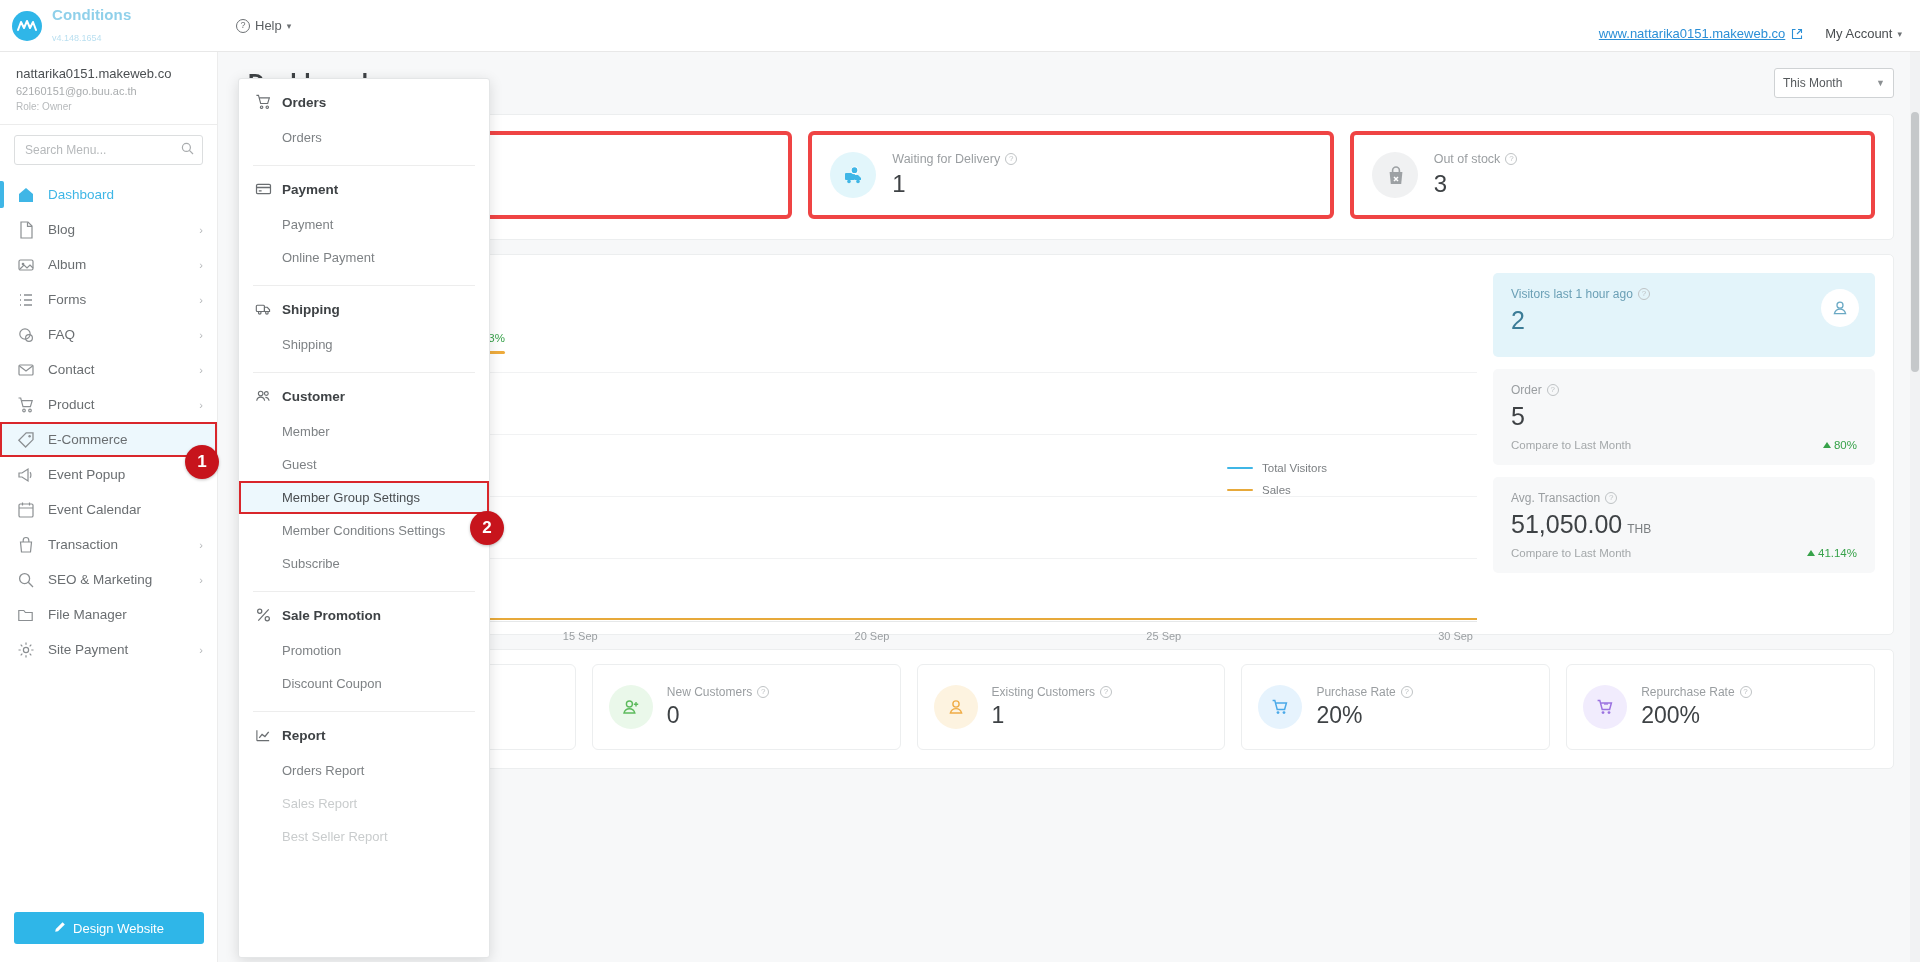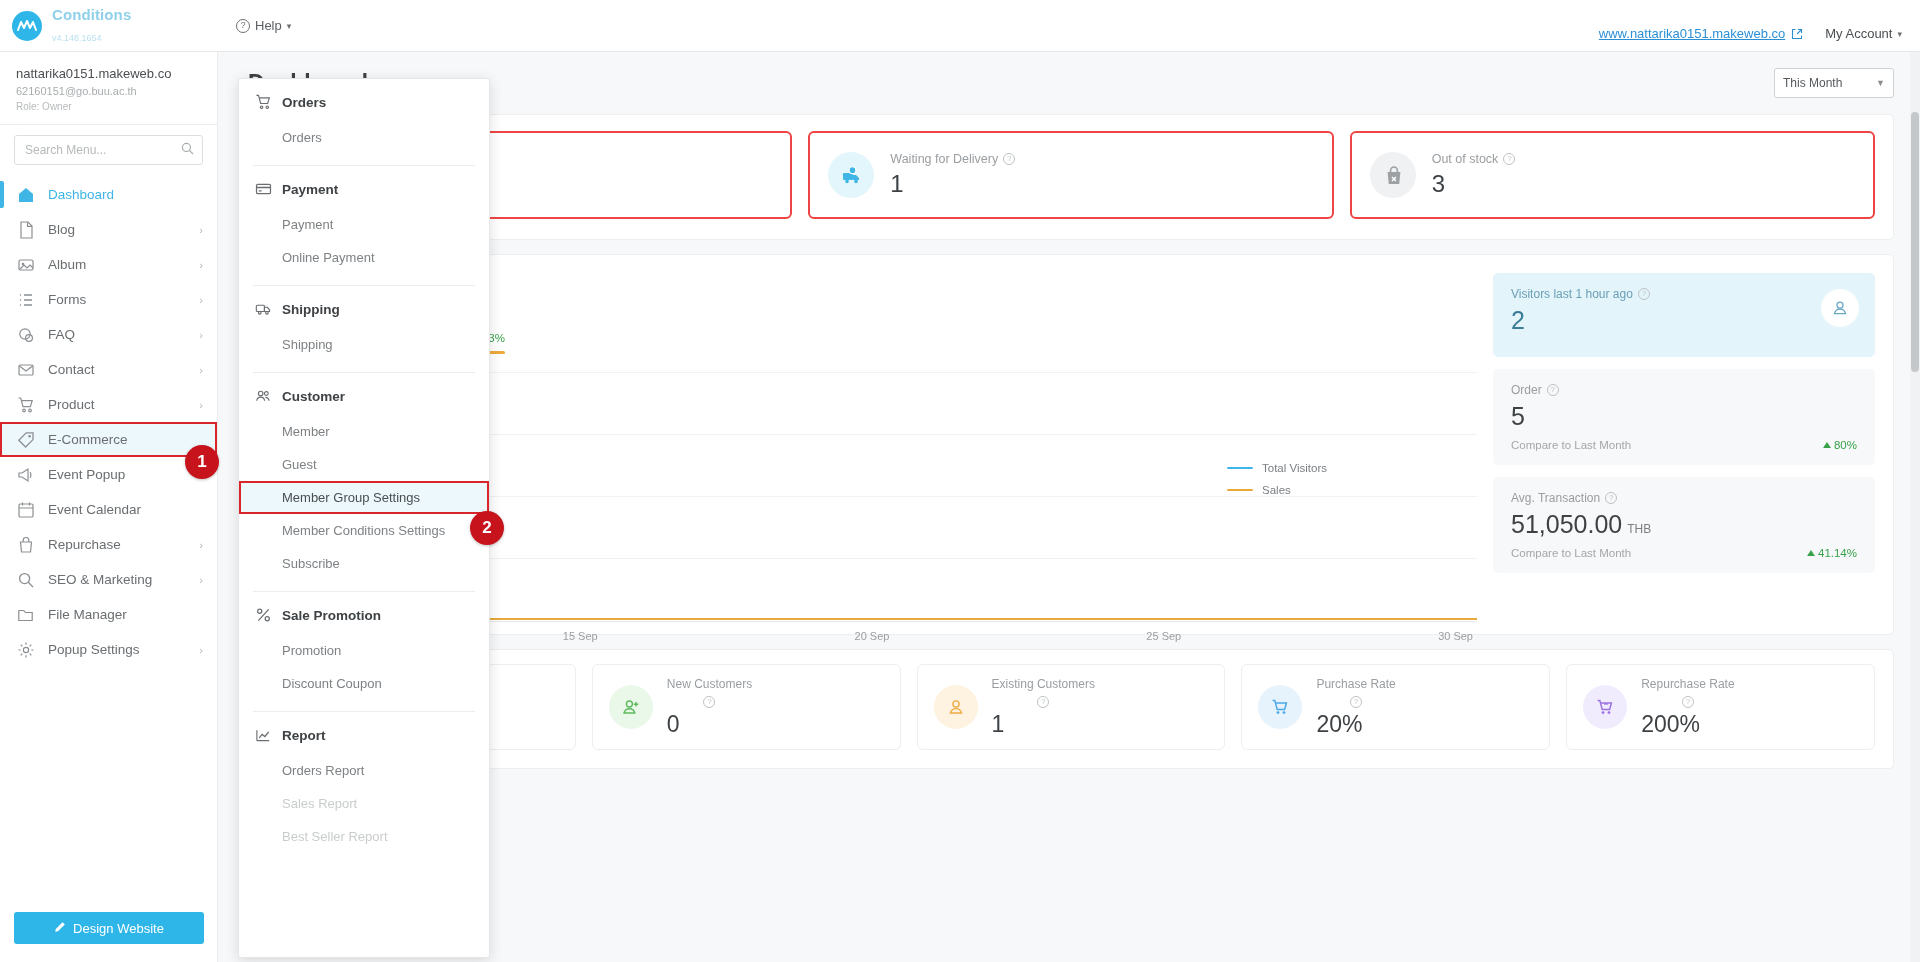--- a/index.html
+++ b/index.html
@@ -132,21 +132,21 @@
 
   .panel {
     background: #fff; border-radius: 5px;
     margin: 0 26px 14px 30px;
     border: 1px solid #eceeef;
   }
 
   
   .status-row { display: flex; gap: 16px; padding: 16px 18px 20px 18px; }
   .stat-card {
-    flex: 1; height: 88px; border: 2px solid #ef4444; border-radius: 6px;
+    flex: 1; height: 88px; border: 4px solid #ef4444; border-radius: 6px;
     background: #fff; display: flex; align-items: center; padding: 0 18px; gap: 16px;
   }
   .stat-ico {
     width: 46px; height: 46px; border-radius: 50%;
     display: flex; align-items: center; justify-content: center; flex: none;
   }
   .stat-ico.orange { background: #fdf0dc; }
   .stat-ico.blue { background: #e2f6fb; }
   .stat-ico.grey { background: #f0f1f2; }
   .stat-txt-l { font-size: 12.5px; color: #9a9ea1; display: flex; align-items: center; gap: 5px; }
@@ -217,21 +217,21 @@
   .cust-card {
     flex: 1; height: 86px; border: 1px solid #eceeef; border-radius: 6px;
     display: flex; align-items: center; padding: 0 16px; gap: 14px; background: #fff;
   }
   .cust-ico { width: 44px; height: 44px; border-radius: 50%; display: flex; align-items: center; justify-content: center; flex: none; }
   .cust-ico.cyan { background: #e2f6fb; }
   .cust-ico.green { background: #eaf8ea; }
   .cust-ico.amber { background: #fdf3e0; }
   .cust-ico.blue { background: #e6f3fd; }
   .cust-ico.purple { background: #f1ecfd; }
-  .cust-lbl { font-size: 12px; color: #9a9ea1; display: flex; align-items: center; gap: 5px; flex-direction: column; }
+  .cust-lbl { font-size: 12px; color: #9a9ea1; display: flex; align-items: center; gap: 5px; }
   .cust-val { font-size: 23px; color: #3e4245; margin-top: 3px; }
 
   
   .scroll-track {
     position: absolute; right: 0; top: 52px; width: 10px; height: 910px;
     background: #f1f2f3;
   }
   .scroll-thumb {
     position: absolute; right: 1px; top: 60px; width: 8px; height: 260px;
     background: #c5c8ca; border-radius: 4px;
@@ -430,21 +430,21 @@
         </span>
         <span class="lbl">Event Calendar</span>
       </div>
       <div class="nav-item">
         <span class="ico">
           <svg width="18" height="18" viewBox="0 0 18 18">
             <path d="M3.5 6h11l-1 10h-9z" fill="none" stroke="#8b8f92" stroke-width="1.2"></path>
             <path d="M6.2 6V4.3a2.8 2.8 0 0 1 5.6 0V6" fill="none" stroke="#8b8f92" stroke-width="1.2"></path>
           </svg>
         </span>
-        <span class="lbl">Repurchase</span>
+        <span class="lbl">Transaction</span>
         <span class="chev">›</span>
       </div>
       <div class="nav-item">
         <span class="ico">
           <svg width="18" height="18" viewBox="0 0 18 18">
             <circle cx="7.6" cy="7.6" r="5" fill="none" stroke="#8b8f92" stroke-width="1.3"></circle>
             <path d="M11.3 11.3L16 16" stroke="#8b8f92" stroke-width="1.3"></path>
           </svg>
         </span>
         <span class="lbl">SEO &amp; Marketing</span>
@@ -458,21 +458,21 @@
         </span>
         <span class="lbl">File Manager</span>
       </div>
       <div class="nav-item">
         <span class="ico">
           <svg width="18" height="18" viewBox="0 0 18 18">
             <circle cx="9" cy="9" r="2.6" fill="none" stroke="#8b8f92" stroke-width="1.2"></circle>
             <path d="M9 1.5v2.2M9 14.3v2.2M1.5 9h2.2M14.3 9h2.2M3.7 3.7l1.6 1.6M12.7 12.7l1.6 1.6M14.3 3.7l-1.6 1.6M5.3 12.7l-1.6 1.6" stroke="#8b8f92" stroke-width="1.2"></path>
           </svg>
         </span>
-        <span class="lbl">Popup Settings</span>
+        <span class="lbl">Site Payment</span>
         <span class="chev">›</span>
       </div>
     </div>
   <div class="design-btn">
     <span>
       <svg width="12" height="12" viewBox="0 0 12 12">
           <path d="M8.6 1.2l2.2 2.2L4 10.2 1.2 10.8 1.8 8z" fill="#fff"></path>
         </svg>
     </span>
     <span>Design Website</span>

